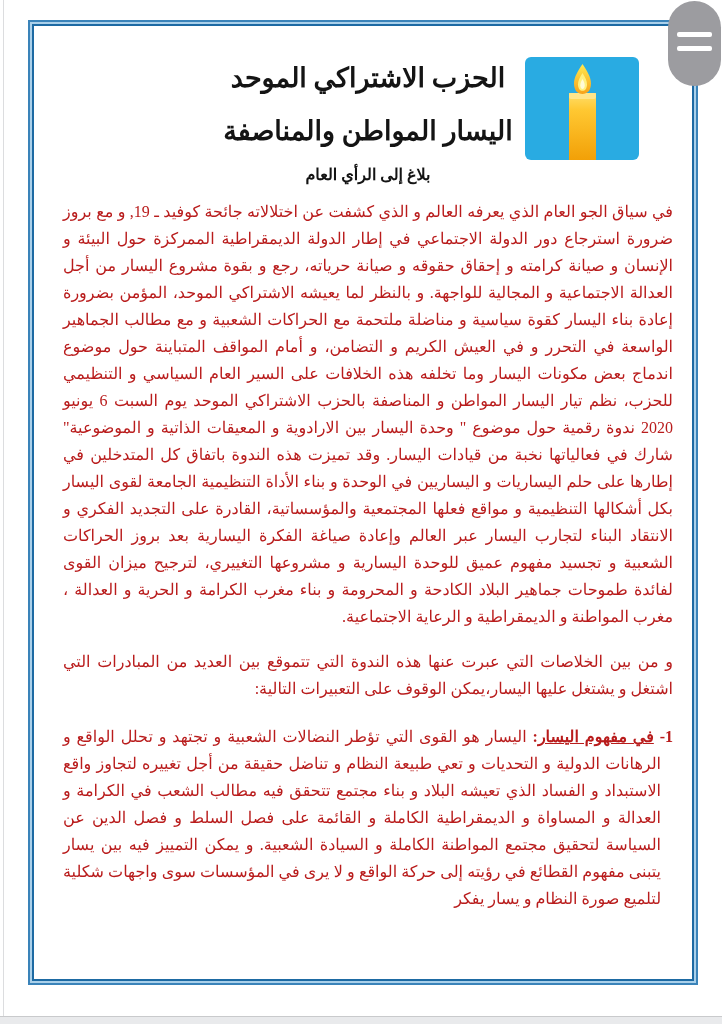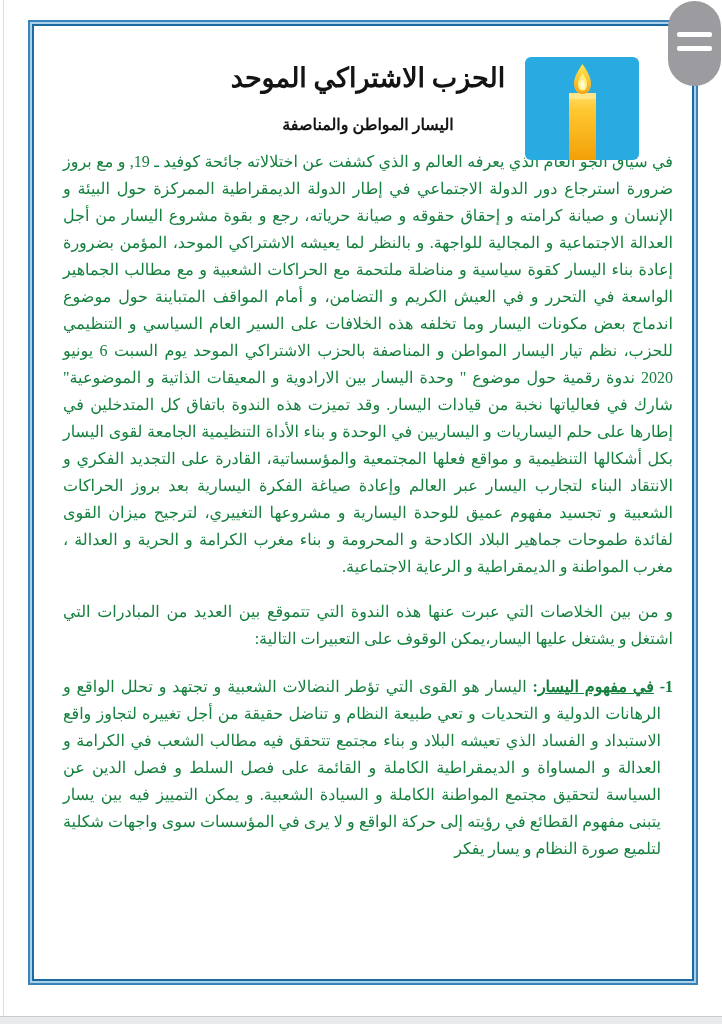--- a/index.html
+++ b/index.html
@@ -17,26 +17,26 @@
   
   .frame-outer { position: absolute; left: 28px; top: 20px; width: 670px; height: 965px; border: 2px solid #3a83b9; }
   .frame-mid   { position: absolute; inset: 0; border: 2px solid #aad0ea; }
   .frame-inner { position: absolute; inset: 0; border: 2px solid #1d6aa3; padding: 0 19px 0 29px; overflow: hidden; }
 
   
   .logo { position: absolute; top: 31px; right: 53px; width: 114px; height: 103px; border-radius: 6px; overflow: hidden; }
   .logo svg { display: block; }
   .header-text { padding-top: 34px; text-align: center; }
   .party-name { font-size: 27px; font-weight: bold; line-height: 1.35; }
-  .party-slogan { font-size: 16px; font-weight: bold; margin-top: 19px; }
+  .party-slogan { font-size: 27px; font-weight: bold; margin-top: 19px; }
   .notice-heading { font-size: 16px; font-weight: bold; text-align: center; margin-top: 18px; }
   .subject-heading { font-size: 16px; font-weight: bold; text-align: center; margin-top: 13px; }
 
   
-  .body-p { font-size: 16px; line-height: 27px; text-align: justify; margin-top: 14px; color: #15803d; }
+  .body-p { font-size: 16px; line-height: 27px; text-align: justify; margin-top: 14px; color: #b91c1c; }
   .body-p.second { margin-top: 18px; }
   .item { margin-top: 21px; padding-right: 12px; text-indent: -12px; }
   .item-number { font-weight: bold; }
   .item-heading { font-weight: bold; text-decoration: underline; margin-top: 13px; }
   .item-colon { font-weight: bold; }
 
   
   .menu-pill { position: absolute; top: 1px; right: 1px; width: 53px; height: 85px; background: #9c9ca0;
                border-radius: 27px; z-index: 5; cursor: pointer; }
   .menu-icon { position: absolute; top: 31px; left: 0; width: 100%; display: flex; flex-direction: column; align-items: center; gap: 9px; }
@@ -74,20 +74,21 @@
             <path d="M57.5 16 C60.3 20.5 62 23.8 62 27.2 C62 31.5 60 33.8 57.5 33.8 C55 33.8 53 31.5 53 27.2 C53 23.8 54.7 20.5 57.5 16 Z" fill="#fff07e"></path>
             <path d="M57.5 22 C58.9 24.5 59.7 26.3 59.7 28.2 C59.7 30.8 58.6 32 57.5 32 C56.4 32 55.3 30.8 55.3 28.2 C55.3 26.3 56.1 24.5 57.5 22 Z" fill="#fffbd9"></path>
           </svg>
         </div>
 
         <div class="header-text">
           <div class="party-name">الحزب الاشتراكي الموحد</div>
           <div class="party-slogan">اليسار المواطن والمناصفة</div>
         </div>
 
+        <div class="notice-heading">بلاغ إلى الرأي العام</div>
 
         <p class="body-p">في سياق الجو العام الذي يعرفه العالم و الذي كشفت عن اختلالاته جائحة كوفيد ـ 19, و مع بروز ضرورة استرجاع دور الدولة الاجتماعي في إطار الدولة الديمقراطية الممركزة حول البيئة و الإنسان و صيانة كرامته و إحقاق حقوقه و صيانة حرياته، رجع و بقوة مشروع اليسار من أجل العدالة الاجتماعية و المجالية للواجهة. و بالنظر لما يعيشه الاشتراكي الموحد، المؤمن بضرورة إعادة بناء اليسار كقوة سياسية و مناضلة ملتحمة مع الحراكات الشعبية و مع مطالب الجماهير الواسعة في التحرر و في العيش الكريم و التضامن، و أمام المواقف المتباينة حول موضوع اندماج بعض مكونات اليسار وما تخلفه هذه الخلافات على السير العام السياسي و التنظيمي للحزب، نظم تيار اليسار المواطن و المناصفة بالحزب الاشتراكي الموحد يوم السبت 6 يونيو 2020 ندوة رقمية حول موضوع " وحدة اليسار بين الارادوية و المعيقات الذاتية و الموضوعية" شارك في فعالياتها نخبة من قيادات اليسار. وقد تميزت هذه الندوة باتفاق كل المتدخلين في إطارها على حلم اليساريات و اليساريين في الوحدة و بناء الأداة التنظيمية الجامعة لقوى اليسار بكل أشكالها التنظيمية و مواقع فعلها المجتمعية والمؤسساتية، القادرة على التجديد الفكري و الانتقاد البناء لتجارب اليسار عبر العالم وإعادة صياغة الفكرة اليسارية بعد بروز الحراكات الشعبية و تجسيد مفهوم عميق للوحدة اليسارية و مشروعها التغييري، لترجيح  ميزان القوى لفائدة طموحات جماهير البلاد الكادحة و المحرومة و بناء مغرب الكرامة و الحرية و العدالة ، مغرب المواطنة و الديمقراطية و الرعاية الاجتماعية.</p>
 
         <p class="body-p second">و من بين الخلاصات التي عبرت عنها هذه الندوة التي تتموقع بين العديد من المبادرات التي اشتغل و يشتغل عليها اليسار،يمكن الوقوف على التعبيرات التالية:</p>
 
         <p class="body-p item"><span class="item-number">1-</span> <span class="item-heading">في مفهوم اليسار</span><span class="item-colon">:</span> <span>اليسار هو القوى التي تؤطر النضالات الشعبية و تجتهد و تحلل الواقع و الرهانات الدولية و التحديات  و تعي طبيعة النظام و تناضل حقيقة من أجل تغييره لتجاوز واقع الاستبداد و الفساد الذي تعيشه البلاد و بناء مجتمع تتحقق فيه مطالب الشعب في الكرامة و العدالة و المساواة و الديمقراطية الكاملة و القائمة على فصل السلط و فصل الدين عن السياسة لتحقيق مجتمع المواطنة الكاملة و السيادة الشعبية. و يمكن التمييز فيه بين يسار يتبنى مفهوم القطائع في رؤيته إلى حركة الواقع و لا يرى في المؤسسات سوى واجهات شكلية لتلميع صورة النظام  و يسار يفكر</span></p>
 
       </div>
     </div>
   </div>

